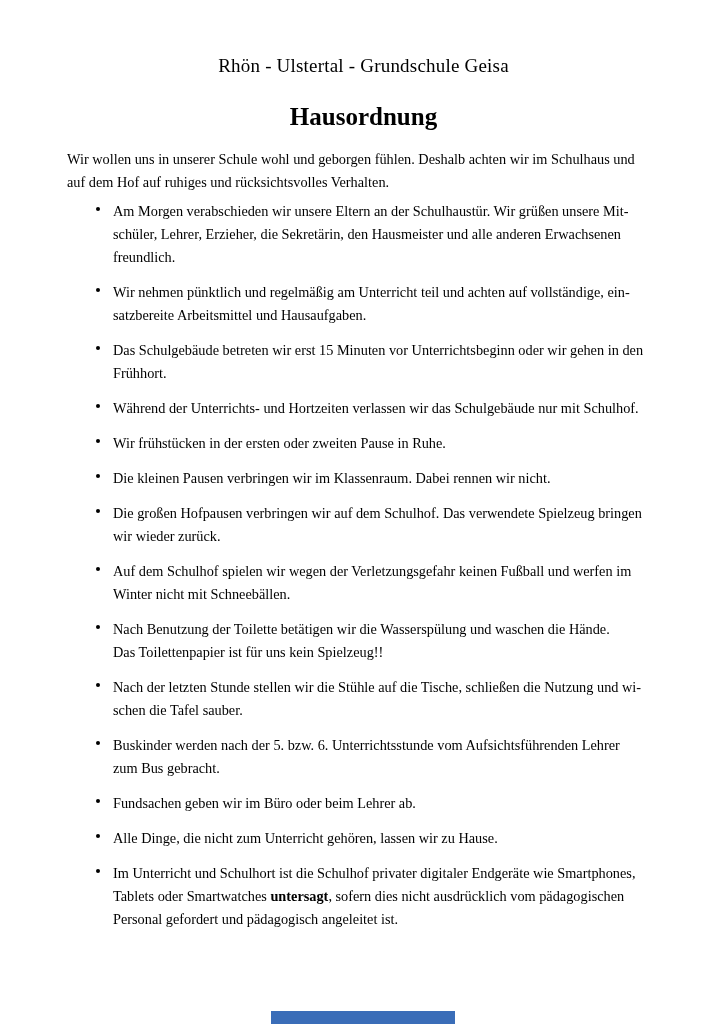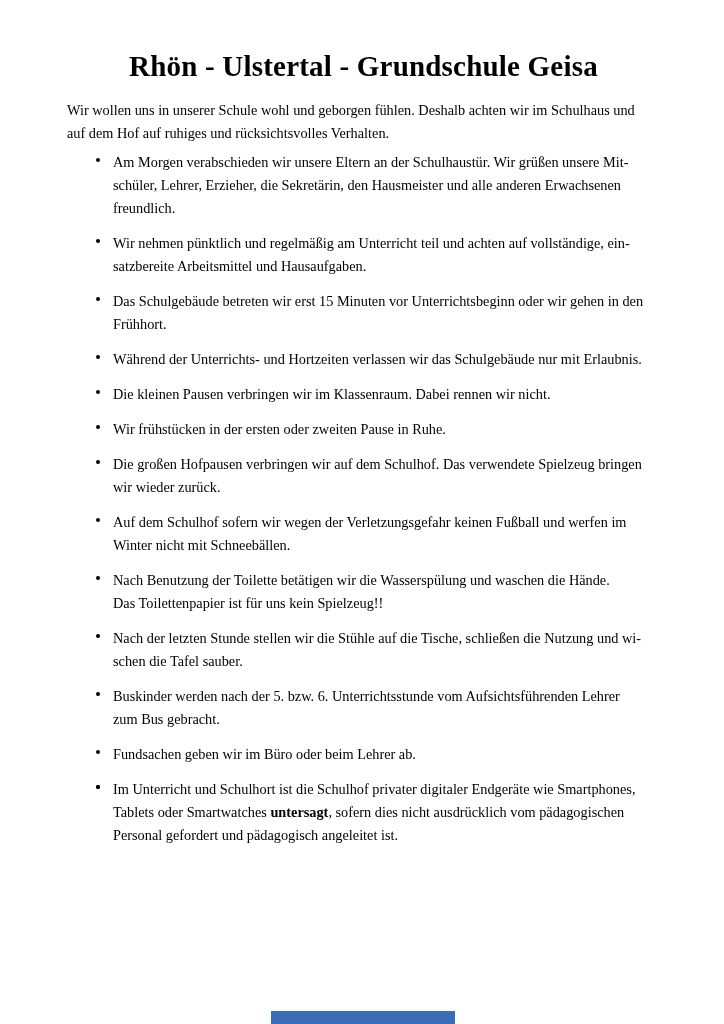--- a/index.html
+++ b/index.html
@@ -8,22 +8,22 @@
     position: relative;
     background: #ffffff;
     color: #000000;
     font-family: "Liberation Serif", "DejaVu Serif", serif;
     overflow: hidden;
   }
   .page { padding: 0 64px 0 67px; }
   .doc-title {
     padding-top: 50px;
     text-align: center;
-    font-size: 29px;
-    font-weight: bold;
+    font-size: 19px;
+    font-weight: normal;
     line-height: 32px;
     letter-spacing: 0.2px;
   }
   .doc-subtitle {
     margin-top: 21px;
     text-align: center;
     font-size: 25px;
     font-weight: bold;
     line-height: 28px;
   }
@@ -64,47 +64,48 @@
     background: #3a6db8;
   }
 </style>
 </head>
 <body>
 
 <div class="page">
 
   <h1 class="doc-title">Rhön - Ulstertal - Grundschule Geisa</h1>
 
+  <h2 class="doc-subtitle">Hausordnung</h2>
 
   <p class="intro">Wir wollen uns in unserer Schule wohl und geborgen fühlen. Deshalb achten wir im Schulhaus und
 auf dem Hof auf ruhiges und rücksichtsvolles Verhalten.</p>
 
   <ul class="rules">
     <li><span class="bullet"></span><span>Am Morgen verabschieden wir unsere Eltern an der Schulhaustür. Wir grüßen unsere Mit-
 schüler, Lehrer, Erzieher, die Sekretärin, den Hausmeister und alle anderen Erwachsenen
 freundlich.</span></li>
     <li><span class="bullet"></span><span>Wir nehmen pünktlich und regelmäßig am Unterricht teil und achten auf vollständige, ein-
 satzbereite Arbeitsmittel und Hausaufgaben.</span></li>
     <li><span class="bullet"></span><span>Das Schulgebäude betreten wir erst 15 Minuten vor Unterrichtsbeginn oder wir gehen in den
 Frühhort.</span></li>
-    <li><span class="bullet"></span><span>Während der Unterrichts- und Hortzeiten verlassen wir das Schulgebäude nur mit Erlaubnis.</span></li>
+    <li><span class="bullet"></span><span>Während der Unterrichts- und Hortzeiten verlassen wir das Schulgebäude nur mit Schulhof.</span></li>
+    <li><span class="bullet"></span><span>Wir frühstücken in der ersten oder zweiten Pause in Ruhe.</span></li>
     <li><span class="bullet"></span><span>Die kleinen Pausen verbringen wir im Klassenraum. Dabei rennen wir nicht.</span></li>
-    <li><span class="bullet"></span><span>Wir frühstücken in der ersten oder zweiten Pause in Ruhe.</span></li>
     <li><span class="bullet"></span><span>Die großen Hofpausen verbringen wir auf dem Schulhof. Das verwendete Spielzeug bringen
 wir wieder zurück.</span></li>
-    <li><span class="bullet"></span><span>Auf dem Schulhof sofern wir wegen der Verletzungsgefahr keinen Fußball und werfen im
+    <li><span class="bullet"></span><span>Auf dem Schulhof spielen wir wegen der Verletzungsgefahr keinen Fußball und werfen im
 Winter nicht mit Schneebällen.</span></li>
     <li><span class="bullet"></span><span>Nach Benutzung der Toilette betätigen wir die Wasserspülung und waschen die Hände.
 Das Toilettenpapier ist für uns kein Spielzeug!!</span></li>
     <li><span class="bullet"></span><span>Nach der letzten Stunde stellen wir die Stühle auf die Tische, schließen die Nutzung und wi-
 schen die Tafel sauber.</span></li>
     <li><span class="bullet"></span><span>Buskinder werden nach der 5. bzw. 6. Unterrichtsstunde vom Aufsichtsführenden Lehrer
 zum Bus gebracht.</span></li>
     <li><span class="bullet"></span><span>Fundsachen geben wir im Büro oder beim Lehrer ab.</span></li>
-    <li><span class="bullet"></span></li>
+    <li><span class="bullet"></span><span>Alle Dinge, die nicht zum Unterricht gehören, lassen wir zu Hause.</span></li>
     <li><span class="bullet"></span><span>Im Unterricht und Schulhort ist die Schulhof privater digitaler Endgeräte wie Smartphones,
 Tablets oder Smartwatches </span><span class="rule-bold">untersagt</span><span>, sofern dies nicht ausdrücklich vom pädagogischen
 Personal gefordert und pädagogisch angeleitet ist.</span></li>
   </ul>
 
 </div>
 
 <div class="scroll-indicator"></div>
 
 </body></html>

